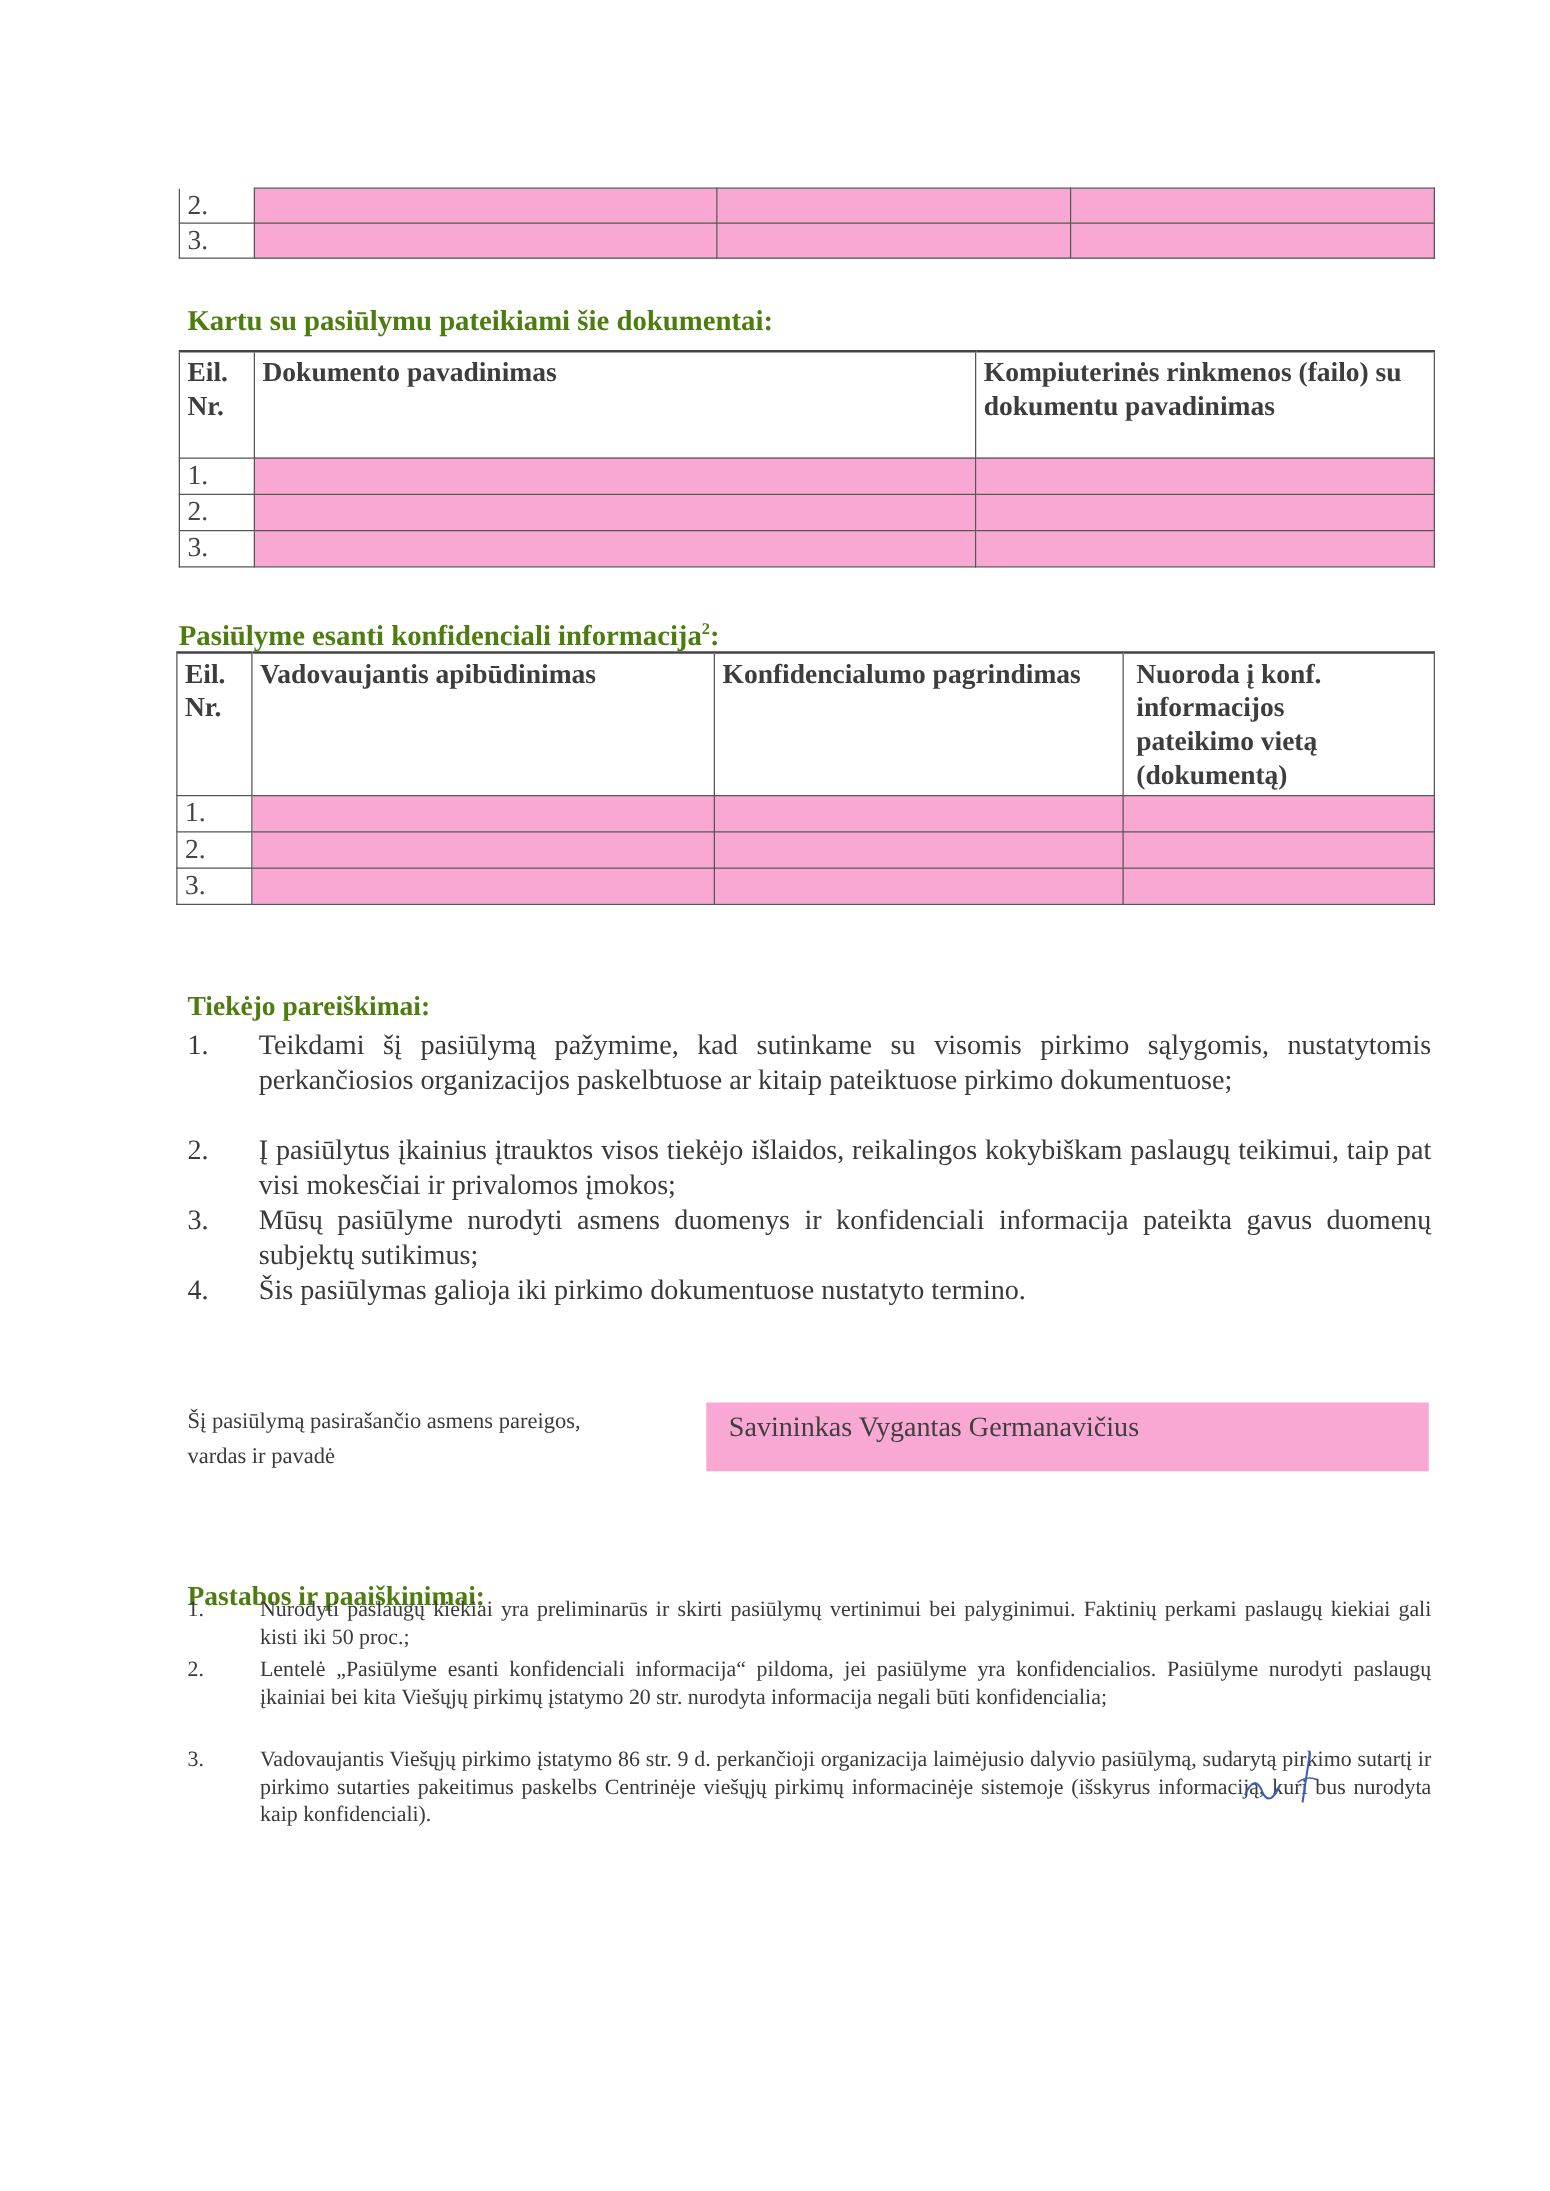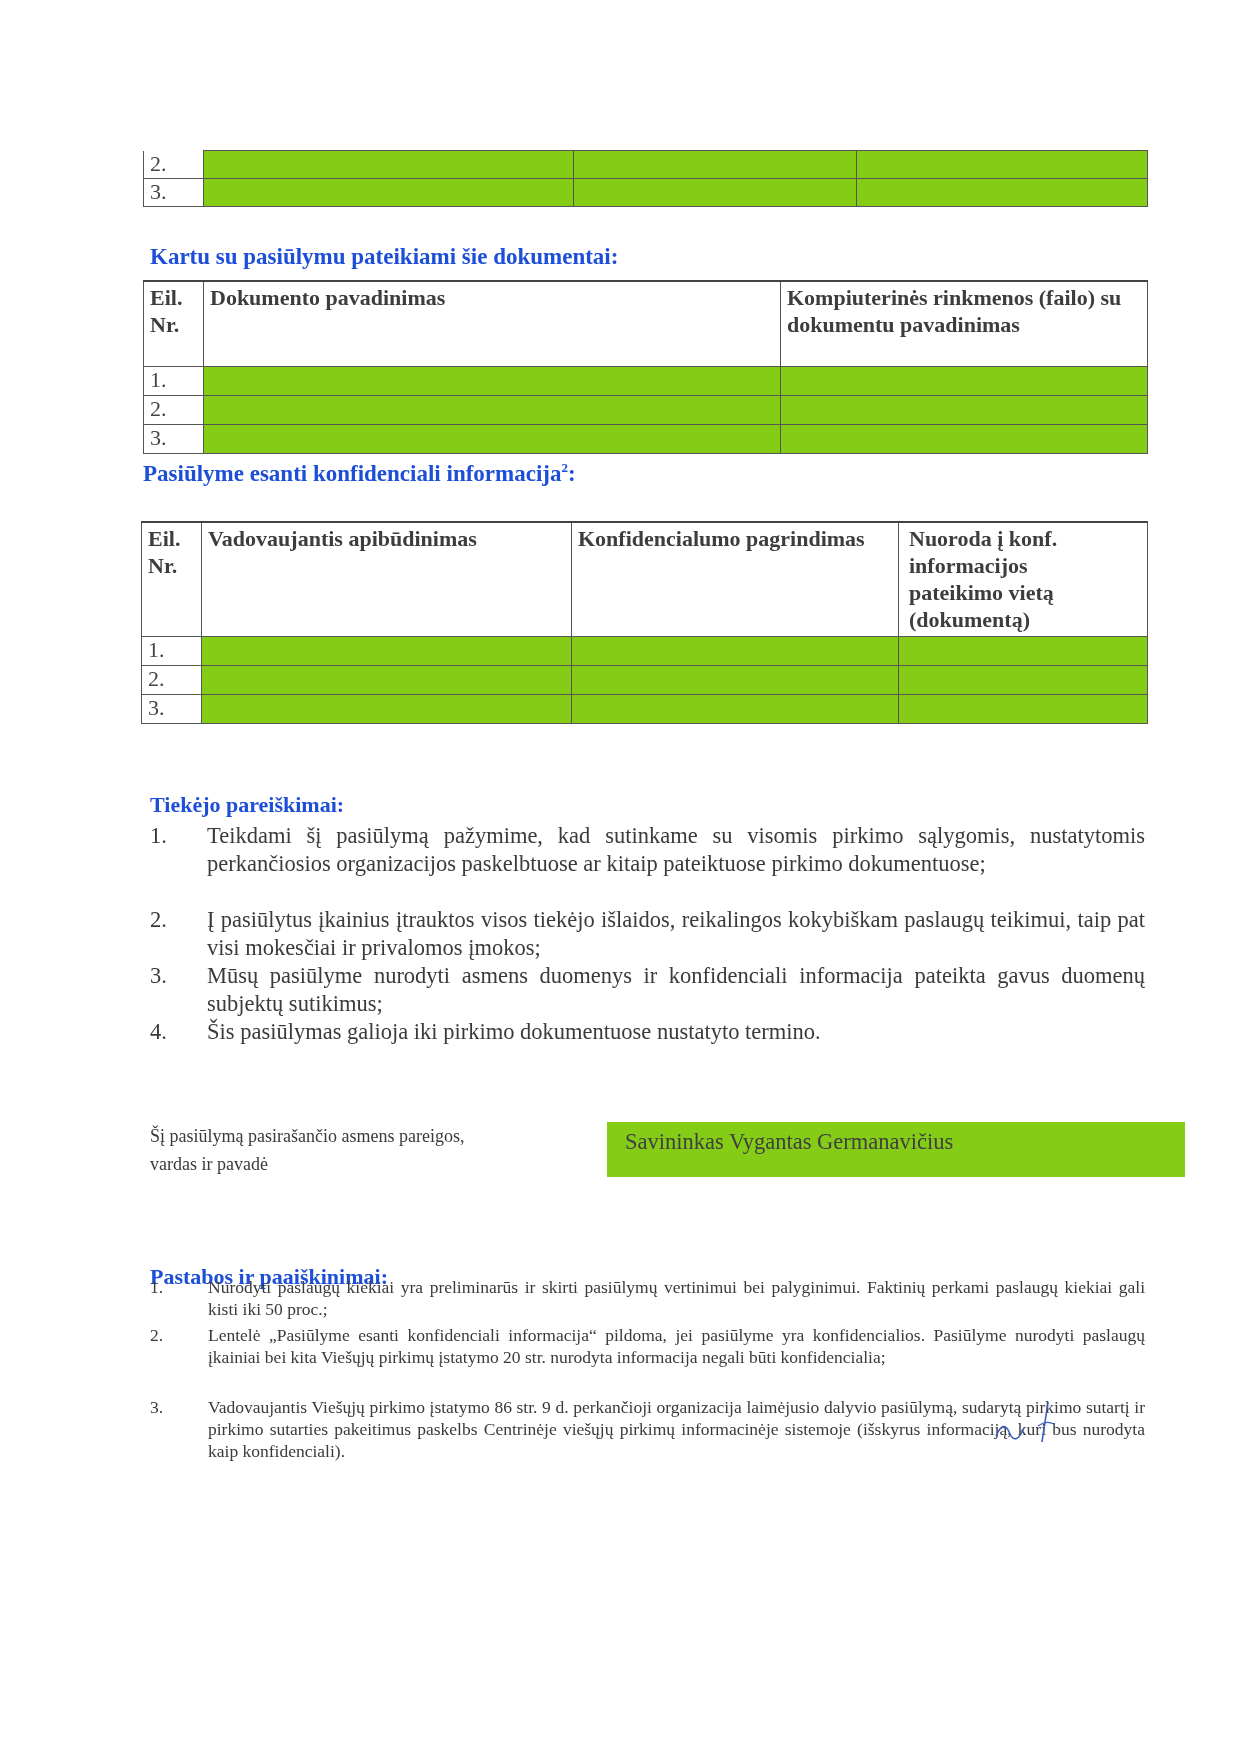--- a/index.html
+++ b/index.html
@@ -5,24 +5,24 @@
   html, body { margin: 0; padding: 0; background: #ffffff; }
   body {
     width: 1240px; height: 1753px; position: relative; overflow: hidden;
     font-family: "Liberation Serif", "DejaVu Serif", serif;
     color: #3a3a3a;
   }
   .abs { position: absolute; }
   table.grid { border-collapse: collapse; position: absolute; table-layout: fixed; }
   table.grid td { border: 1.5px solid #555; padding: 0 6px; vertical-align: top; }
   table.grid .thick-top td { border-top: 2px solid #444; }
-  .fill { background: #84cc16; margin-left: 42px; }
+  .fill { background: #f9a8d4; }
   .hdr { font-weight: bold; font-size: 22px; line-height: 27px; padding-top: 2px !important; color: #3d3d3d; }
   .num { font-size: 22px; line-height: 26px; color: #444; }
-  .section-title { font-size: 22px; font-weight: bold; color: #1d4ed8; }
+  .section-title { font-size: 22px; font-weight: bold; color: #4d7c0f; }
   .stmt { position: absolute; left: 150px; width: 995px; font-size: 22.5px; line-height: 28px; }
   .stmt .n { position: absolute; left: 0; }
   .stmt .t { margin-left: 57px; text-align: justify; }
   .note { position: absolute; left: 150px; width: 995px; font-size: 17.5px; line-height: 22px; }
   .note .n { position: absolute; left: 0; }
   .note .t { margin-left: 58px; text-align: justify; }
   sup { font-size: 13px; }
 </style>
 </head>
 <body>
@@ -75,21 +75,21 @@
     <td class="fill"></td>
   </tr>
   <tr style="height:29px">
     <td class="num">3.</td>
     <td class="fill"></td>
     <td class="fill"></td>
   </tr>
 </tbody>
   </table>
 
-<div class="abs section-title" style="left:143px; top:460px; font-size:23px;text-align:right;">
+<div class="abs section-title" style="left:143px; top:495px; font-size:23px;text-align:right;">
   <span>Pasiūlyme esanti konfidenciali informacija</span><sup>2</sup><span>:</span>
 </div>
 
 <table class="grid" style="left:141px; top:521px; width:1006px;">
   <colgroup>
       <col style="width:60px">
       <col style="width:370px">
       <col style="width:327px">
       <col style="width:249px">
     </colgroup>

